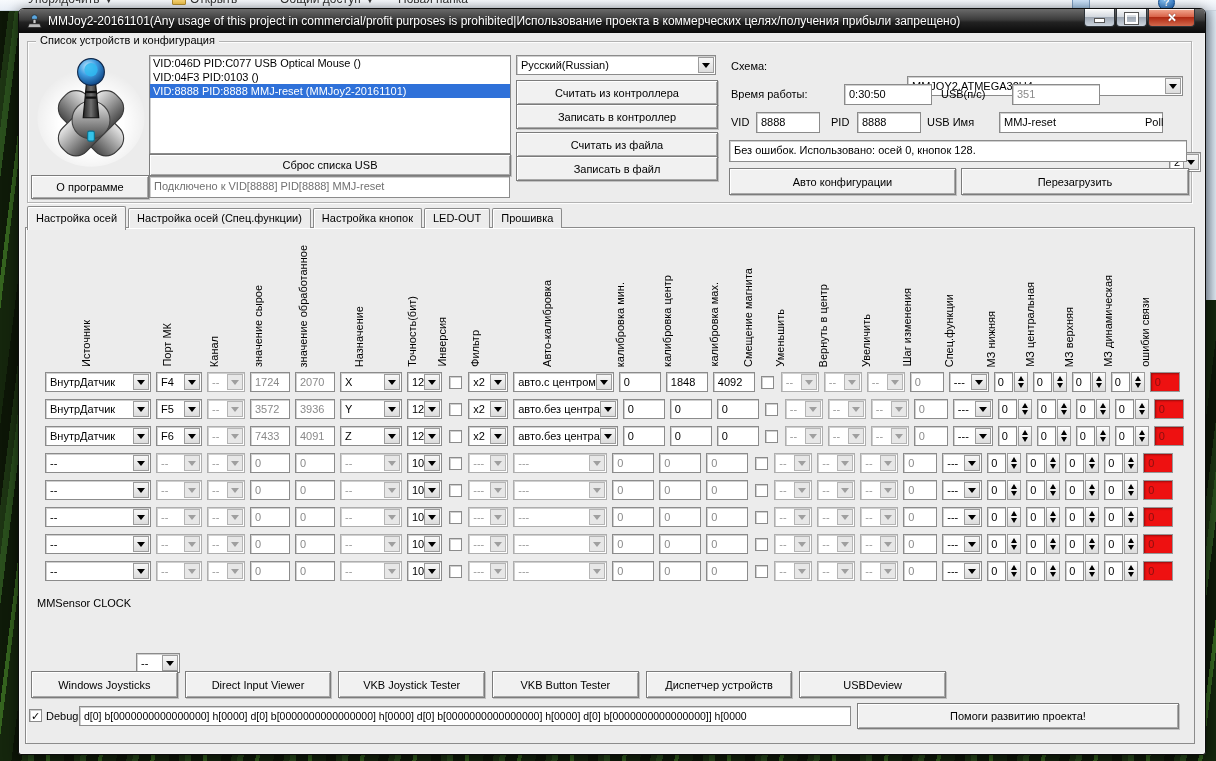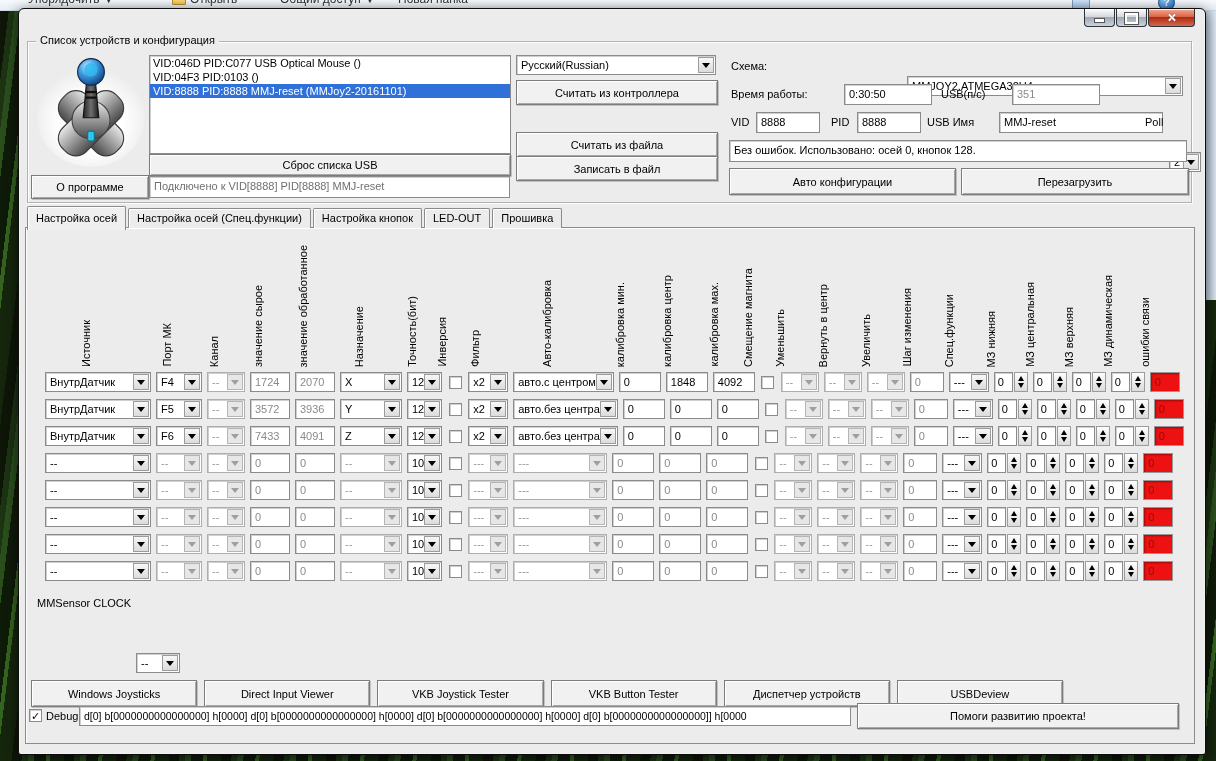--- a/index.html
+++ b/index.html
@@ -86,41 +86,49 @@
   .ckcell{display:flex;align-items:center;justify-content:center;}
   .spin{display:flex;height:20px;box-sizing:border-box;}
   .sval{flex:1;background:#fff;border:1px solid #8b8b8b;box-shadow:inset 1px 1px 0 #cfcfcf;
     font-size:11px;padding:3px 0 0 3px;box-sizing:border-box;}
   .spinbtn{width:14px;margin-left:1px;background:linear-gradient(#fdfdfd,#dcdcdc);
     border:1px solid #9c9c9c;display:flex;flex-direction:column;align-items:center;justify-content:center;box-sizing:border-box;}
   .tri-up{width:0;height:0;border:3px solid transparent;border-bottom:5px solid #000;margin-bottom:2px;}
   .tri-dn{width:0;height:0;border:3px solid transparent;border-top:5px solid #000;}
   .errb{background:#ee1111;border:1px solid #979797;box-shadow:inset 1px 1px 2px rgba(0,0,0,.35);
     color:#8a0f0f;font-size:11px;padding:3px 0 0 4px;box-sizing:border-box;height:20px;}
-  .footerbtns{position:absolute;left:12px;top:662px;width:1032px;display:flex;gap:7px;z-index:4;margin-top:9px;}
+  .footerbtns{position:absolute;left:12px;top:662px;width:915px;display:flex;gap:7px;z-index:4;}
   .fbtn{flex:1;height:25px;position:relative;background:#f1f1f1;border:1px solid #7c7c7c;font-size:11px;
     display:flex;align-items:center;justify-content:center;
     box-shadow:inset 1px 1px 0 #fff,inset -1px -1px 0 #a8a8a8,1px 1px 0 rgba(0,0,0,.18);}
 </style>
 </head>
 <body>
 
 <div class="exp-toolbar">
   <div class="exp-inner">
     <span class="exp-item" style="left:28px;">Упорядочить ▼</span>
     <span class="exp-item" style="left:172px;"><span class="folder-ico"></span><span>Открыть</span></span>
     <span class="exp-item" style="left:280px;">Общий доступ ▼</span>
     <span class="exp-item" style="left:398px;">Новая папка</span>
     <span class="views-ico" style="left:1072px;top:4px;"></span>
     <span class="help-ico" style="left:1158px;top:2px;">?</span>
   </div>
 </div>
 <div class="right-strip"></div>
 
 <div class="window">
+  <div class="titlebar">
+    <svg class="title-ico" viewBox="0 0 20 20">
+      <circle cx="10" cy="5" r="4" fill="#5aa7e0" stroke="#222"></circle>
+      <rect x="8" y="7" width="4" height="6" fill="#cfcfcf" stroke="#222"></rect>
+      <path d="M3,13 h14 l2,5 H1 Z" fill="#bbb" stroke="#222"></path>
+    </svg>
+    <span class="ttext">MMJoy2-20161101(Any usage of this project in commercial/profit purposes is prohibited|Использование проекта в коммерческих целях/получения прибыли запрещено)</span>
+  </div>
   <div class="winbtns">
     <div class="wbtn">
         <div class="gl-min"></div>
       </div>
     <div class="wbtn">
         <div class="gl-max"></div>
       </div>
     <div class="wbtn close">
         <div class="gl-x"></div>
       </div>
@@ -175,20 +183,21 @@
   <div class="btn" style="left:12px;top:166px;width:116px;height:22px;">О программе</div>
   <div class="tf abs" style="left:130px;top:167px;width:355px;height:17px;color:#707070;">Подключено к VID[8888] PID[8888] MMJ-reset</div>
 
   <div class="combo abs" style="left:497px;top:46px;width:200px;">
     <span class="cval">Русский(Russian)</span>
       <span class="cbtn">
         <i class="carr"></i>
       </span>
   </div>
   <div class="btn" style="left:497px;top:71px;width:200px;height:23px;">Считать из контроллера</div>
+  <div class="btn" style="left:497px;top:95px;width:200px;height:23px;">Записать в контроллер</div>
   <div class="btn" style="left:497px;top:123px;width:200px;height:23px;">Считать из файла</div>
   <div class="btn" style="left:497px;top:147px;width:200px;height:23px;">Записать в файл</div>
 
   <span class="lbl" style="left:712px;top:51px;">Схема:</span>
   <div class="combo abs" style="left:888px;top:47px;width:276px;">
     <span class="cval">MMJOY2.ATMEGA32U4</span>
       <span class="cbtn">
         <i class="carr"></i>
       </span>
   </div>

